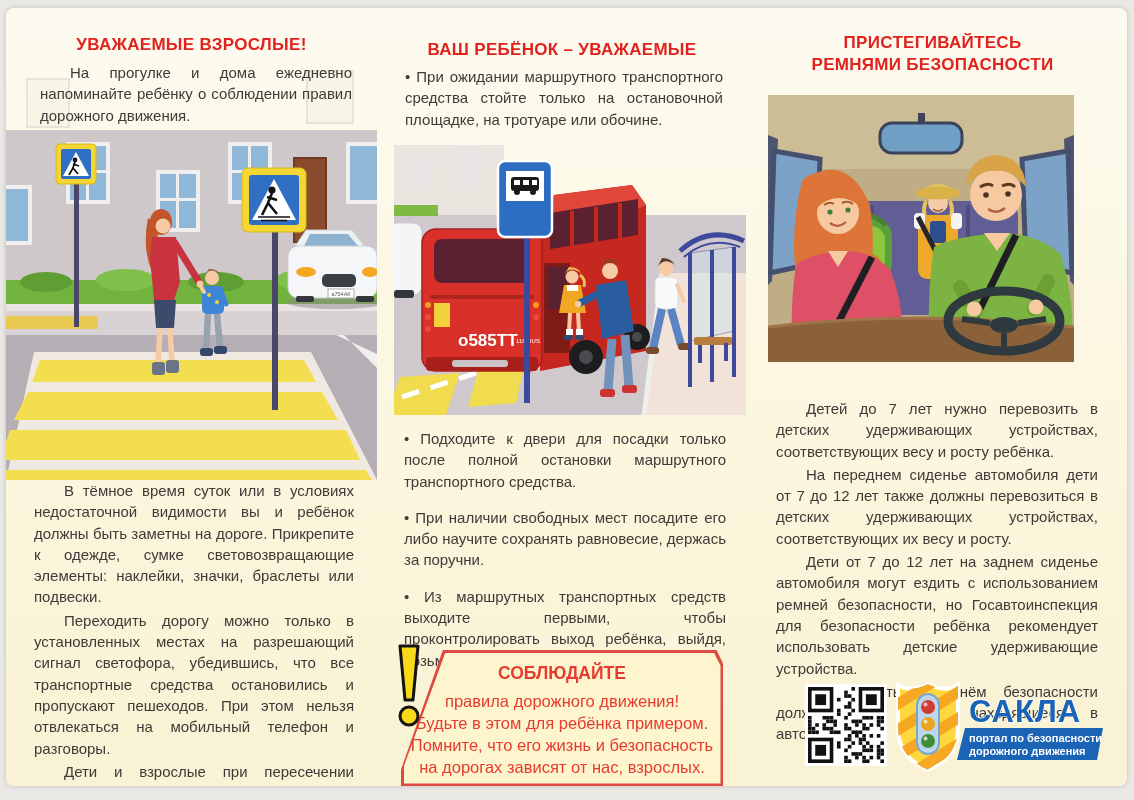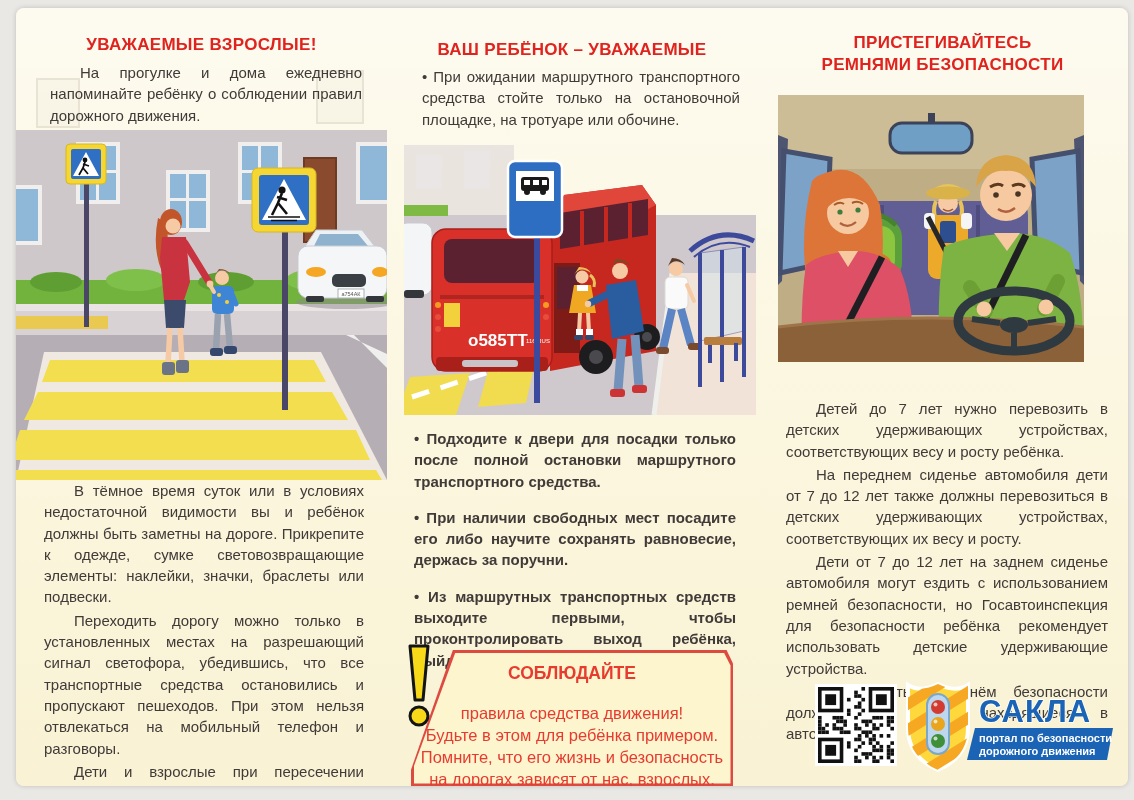--- a/index.html
+++ b/index.html
@@ -2,24 +2,25 @@
 <html><head>
 <meta charset="utf-8">
 <style>
   html,body{margin:0;padding:0;}
   body{
     width:1134px;height:800px;position:relative;overflow:hidden;
     background:#e9e8e4;
     font-family:"Liberation Sans", sans-serif;
   }
   .brochure{
-    position:absolute;left:16px;top:8px;width:1112px;height:778px;
+    position:absolute;left:6px;top:8px;width:1112px;height:778px;
     background:linear-gradient(180deg,#fdfbf0 0%,#fbf6de 55%,#f9f2d4 100%);
     border-radius:8px;overflow:hidden;
     box-shadow:0 0 5px rgba(0,0,0,.18);
+    padding-left:9px;
   }
   .col{position:absolute;top:0;height:100%;}
   .col1{left:0;width:371px;}
   .col2{left:371px;width:370px;}
   .col3{left:741px;width:371px;}
   .head{
     position:absolute;width:100%;text-align:center;
     color:#e0231e;font-weight:bold;font-size:17px;letter-spacing:.3px;
   }
   .head .ln{display:block;line-height:1.32;}
@@ -39,21 +40,21 @@
     clip-path:polygon(13% 0,98% 0,100% 10%,100% 100%,0 100%,0 88%);
   }
   .callout-fill{
     position:absolute;inset:2.5px;background:#fdf5cd;
     clip-path:polygon(13.2% 0,97.9% 0,100% 10%,100% 100%,0 100%,0 87.6%);
   }
   .callout-text{
     position:absolute;inset:0;padding-top:12px;text-align:center;
     color:#e73b30;font-size:16.5px;line-height:1.33;
   }
-  .callout-text .t{font-weight:bold;font-size:17.5px;margin-bottom:18px;}
+  .callout-text .t{font-weight:bold;font-size:17.5px;margin-bottom:6px;}
   .exclaim{position:absolute;left:-14px;top:-8px;width:46px;height:96px;}
   
   .qr{position:absolute;left:58px;top:676px;width:82px;height:82px;background:#fff;padding:3px;box-sizing:border-box;}
   .logo{position:absolute;left:148px;top:670px;width:210px;height:98px;text-align:center;}
 </style>
 </head>
 <body>
 
 <div class="brochure">
 
@@ -197,21 +198,21 @@
       <p>Переходить дорогу можно только в установленных местах на разрешающий сигнал светофора, убедившись, что все транспортные средства остановились и пропускают пешеходов. При этом нельзя отвлекаться на мобильный телефон и разговоры.</p>
       <p>Дети и взрослые при пересечении проезжих частей по пешеходному переходу на велосипеде, СИМ, самокатах обязательно должны спешиваться.</p>
     </div>
   </div>
 
   <div class="col col2">
     <div class="head" style="top:31px;">
       <span class="ln">ВАШ РЕБЁНОК – УВАЖАЕМЫЕ</span>
     </div>
 
-    <div class="body-text" style="top:58px;left:28px;width:318px;margin-left:7px;">
+    <div class="body-text" style="top:58px;left:28px;width:318px;">
       <p class="bullet">• При ожидании маршрутного транспортного средства стойте только на остановочной площадке, на тротуаре  или обочине.</p>
     </div>
 
     <div class="illu" style="left:17px;top:137px;">
       <svg width="352" height="270" viewBox="0 0 352 270">
         <rect x="0" y="0" width="110" height="72" fill="#d8d3d6" opacity=".55"></rect>
         <rect x="12" y="10" width="26" height="34" fill="#e9e6e6" opacity=".8"></rect>
         <rect x="60" y="6" width="26" height="38" fill="#e9e6e6" opacity=".8"></rect>
         <rect x="0" y="70" width="352" height="200" fill="#cfc8cd"></rect>
         <polygon points="250,270 352,270 352,128 268,128" fill="#f1e3d7"></polygon>
@@ -306,32 +307,32 @@
           <path d="M286,106 Q315,80 350,96" stroke="#3d4a9b" stroke-width="5" fill="none"></path>
           <path d="M290,112 Q315,90 346,102" stroke="#3d4a9b" stroke-width="2" fill="none"></path>
           <path d="M296,108 L296,242 M340,102 L340,232 M318,105 L318,237" stroke="#3d4a9b" stroke-width="4"></path>
           <rect x="300" y="192" width="38" height="8" rx="2" fill="#b97d3e"></rect>
           <rect x="304" y="200" width="4" height="18" fill="#3d4a9b"></rect>
             <rect x="330" y="198" width="4" height="18" fill="#3d4a9b"></rect>
         </g>
       </svg>
     </div>
 
-    <div class="body-text" style="top:420px;left:27px;width:322px;font-weight:bold;">
+    <div class="body-text" style="top:420px;left:27px;width:322px;">
       <p class="bullet">• Подходите к двери для посадки только после полной остановки маршрутного транспортного средства.</p>
       <p class="bullet">• При наличии свободных  мест посадите его либо научите сохранять равновесие, держась за поручни.</p>
       <p class="bullet">• Из маршрутных транспортных средств выходите первыми, чтобы проконтролировать выход ребёнка, выйдя, возьмите ребёнка за руку.</p>
     </div>
 
     <div class="callout-wrap">
       <div class="callout-border"></div>
       <div class="callout-fill"></div>
       <div class="callout-text">
         <div class="t">СОБЛЮДАЙТЕ</div>
-        <div>правила средства движения!</div>
+        <div>правила дорожного движения!</div>
         <div>Будьте в этом для ребёнка примером.</div>
         <div>Помните, что его жизнь и безопасность</div>
         <div>на дорогах зависят от нас, взрослых.</div>
       </div>
       <div class="exclaim">
         <svg width="46" height="96" viewBox="0 0 46 96">
           <polygon points="13,4 31,4 26,58 18,58" fill="#f7d91a" stroke="#141414" stroke-width="3" stroke-linejoin="round"></polygon>
           <circle cx="22" cy="74" r="9" fill="#f7d91a" stroke="#141414" stroke-width="3"></circle>
         </svg>
       </div>

